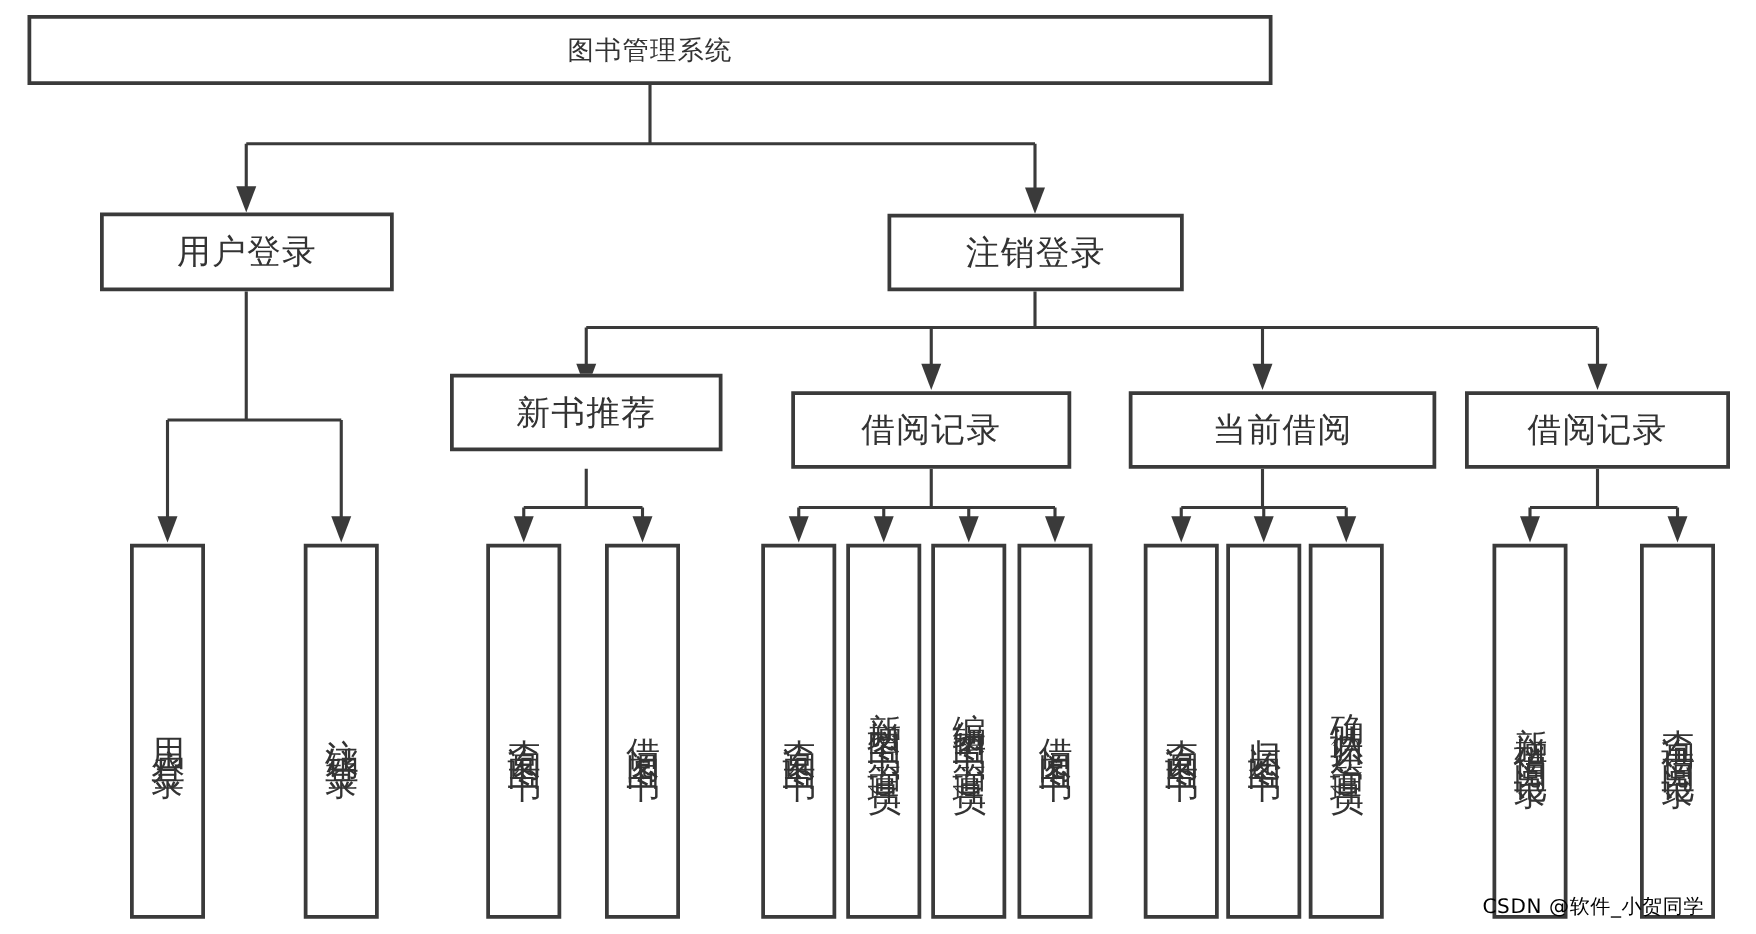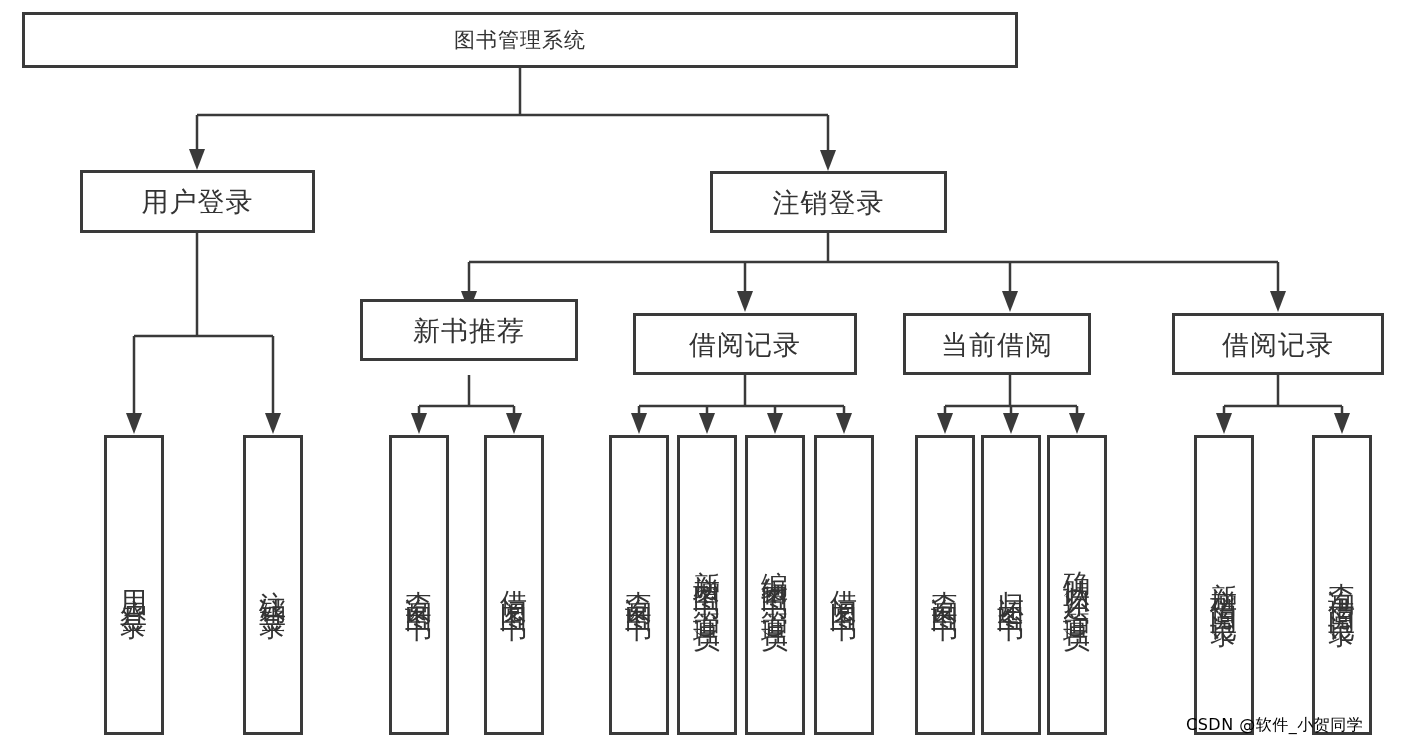--- a/index.html
+++ b/index.html
@@ -108,21 +108,21 @@
     </g>
   </svg>
 
   <div class="box h root" style="left:22px;top:12px;width:996px;height:56px">图书管理系统</div>
 
   <div class="box h" style="left:80px;top:170px;width:235px;height:63px">用户登录</div>
   <div class="box h" style="left:710px;top:171px;width:237px;height:62px">注销登录</div>
 
   <div class="box h" style="left:360px;top:299px;width:218px;height:62px">新书推荐</div>
   <div class="box h" style="left:633px;top:313px;width:224px;height:62px">借阅记录</div>
-  <div class="box h" style="left:903px;top:313px;width:188px;height:62px">当前借阅</div>
+  <div class="box h" style="left:903px;top:313px;width:246px;height:62px">当前借阅</div>
   <div class="box h" style="left:1172px;top:313px;width:212px;height:62px">借阅记录</div>
 
   <div class="box v" style="left:104px;top:435px;width:60px;height:300px">用户登录</div>
   <div class="box v" style="left:243px;top:435px;width:60px;height:300px">注销登录</div>
 
   <div class="box v" style="left:389px;top:435px;width:60px;height:300px">查询图书</div>
   <div class="box v" style="left:484px;top:435px;width:60px;height:300px">借阅图书</div>
 
   <div class="box v" style="left:609px;top:435px;width:60px;height:300px">查询图书</div>
   <div class="box v" style="left:677px;top:435px;width:60px;height:300px">新增图书（管理员）</div>

